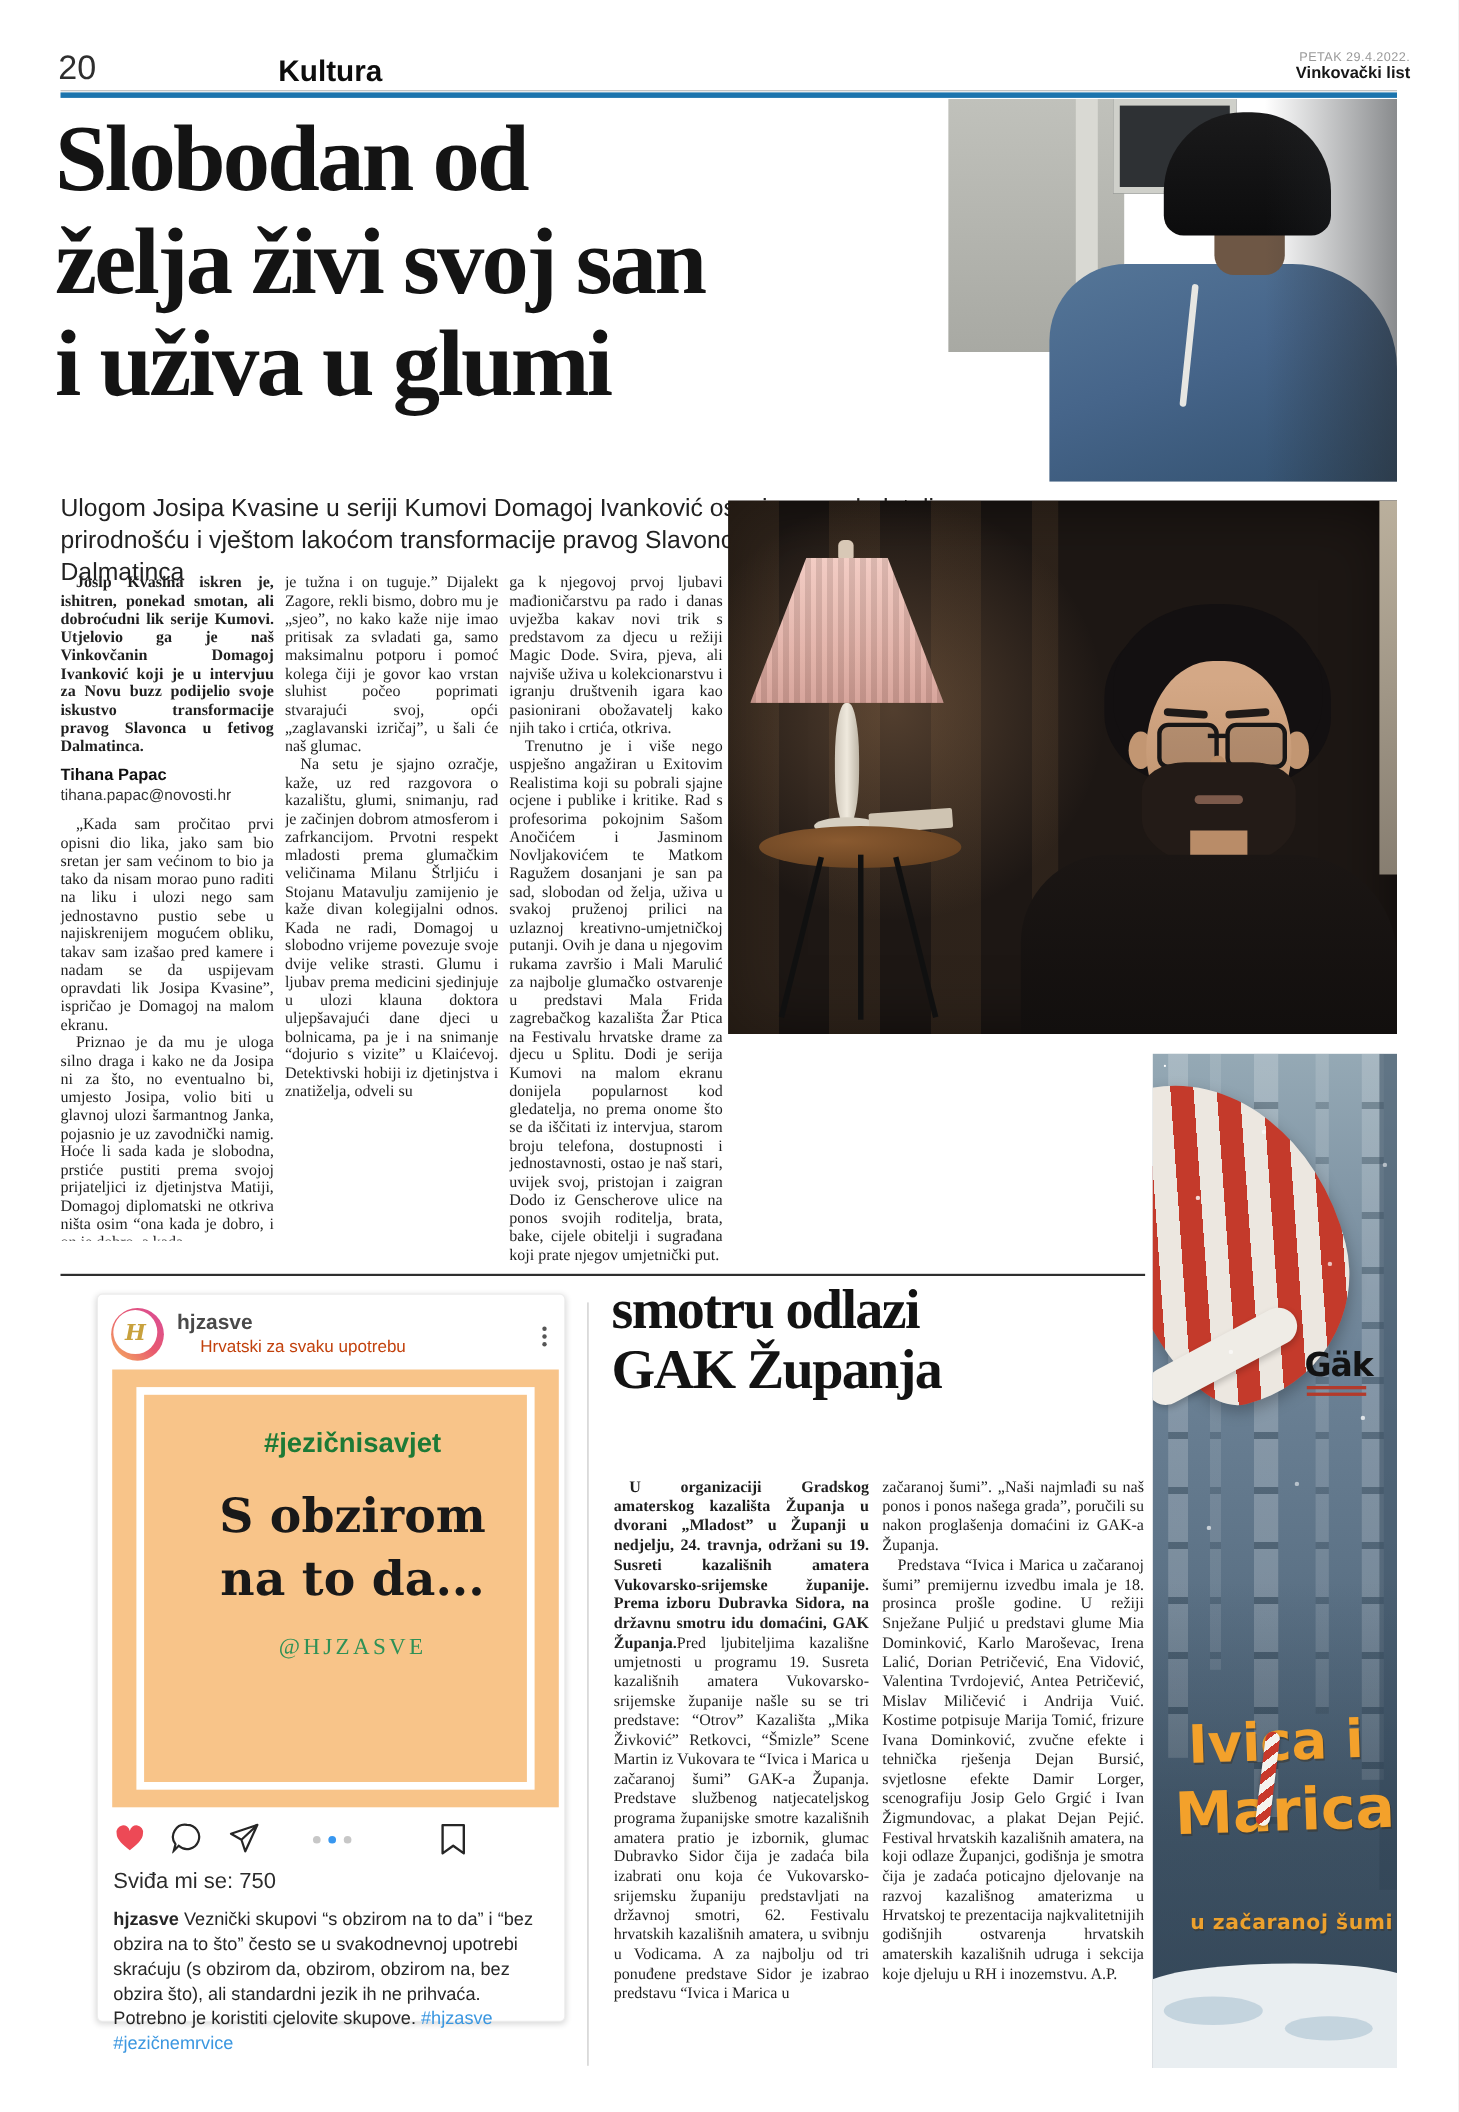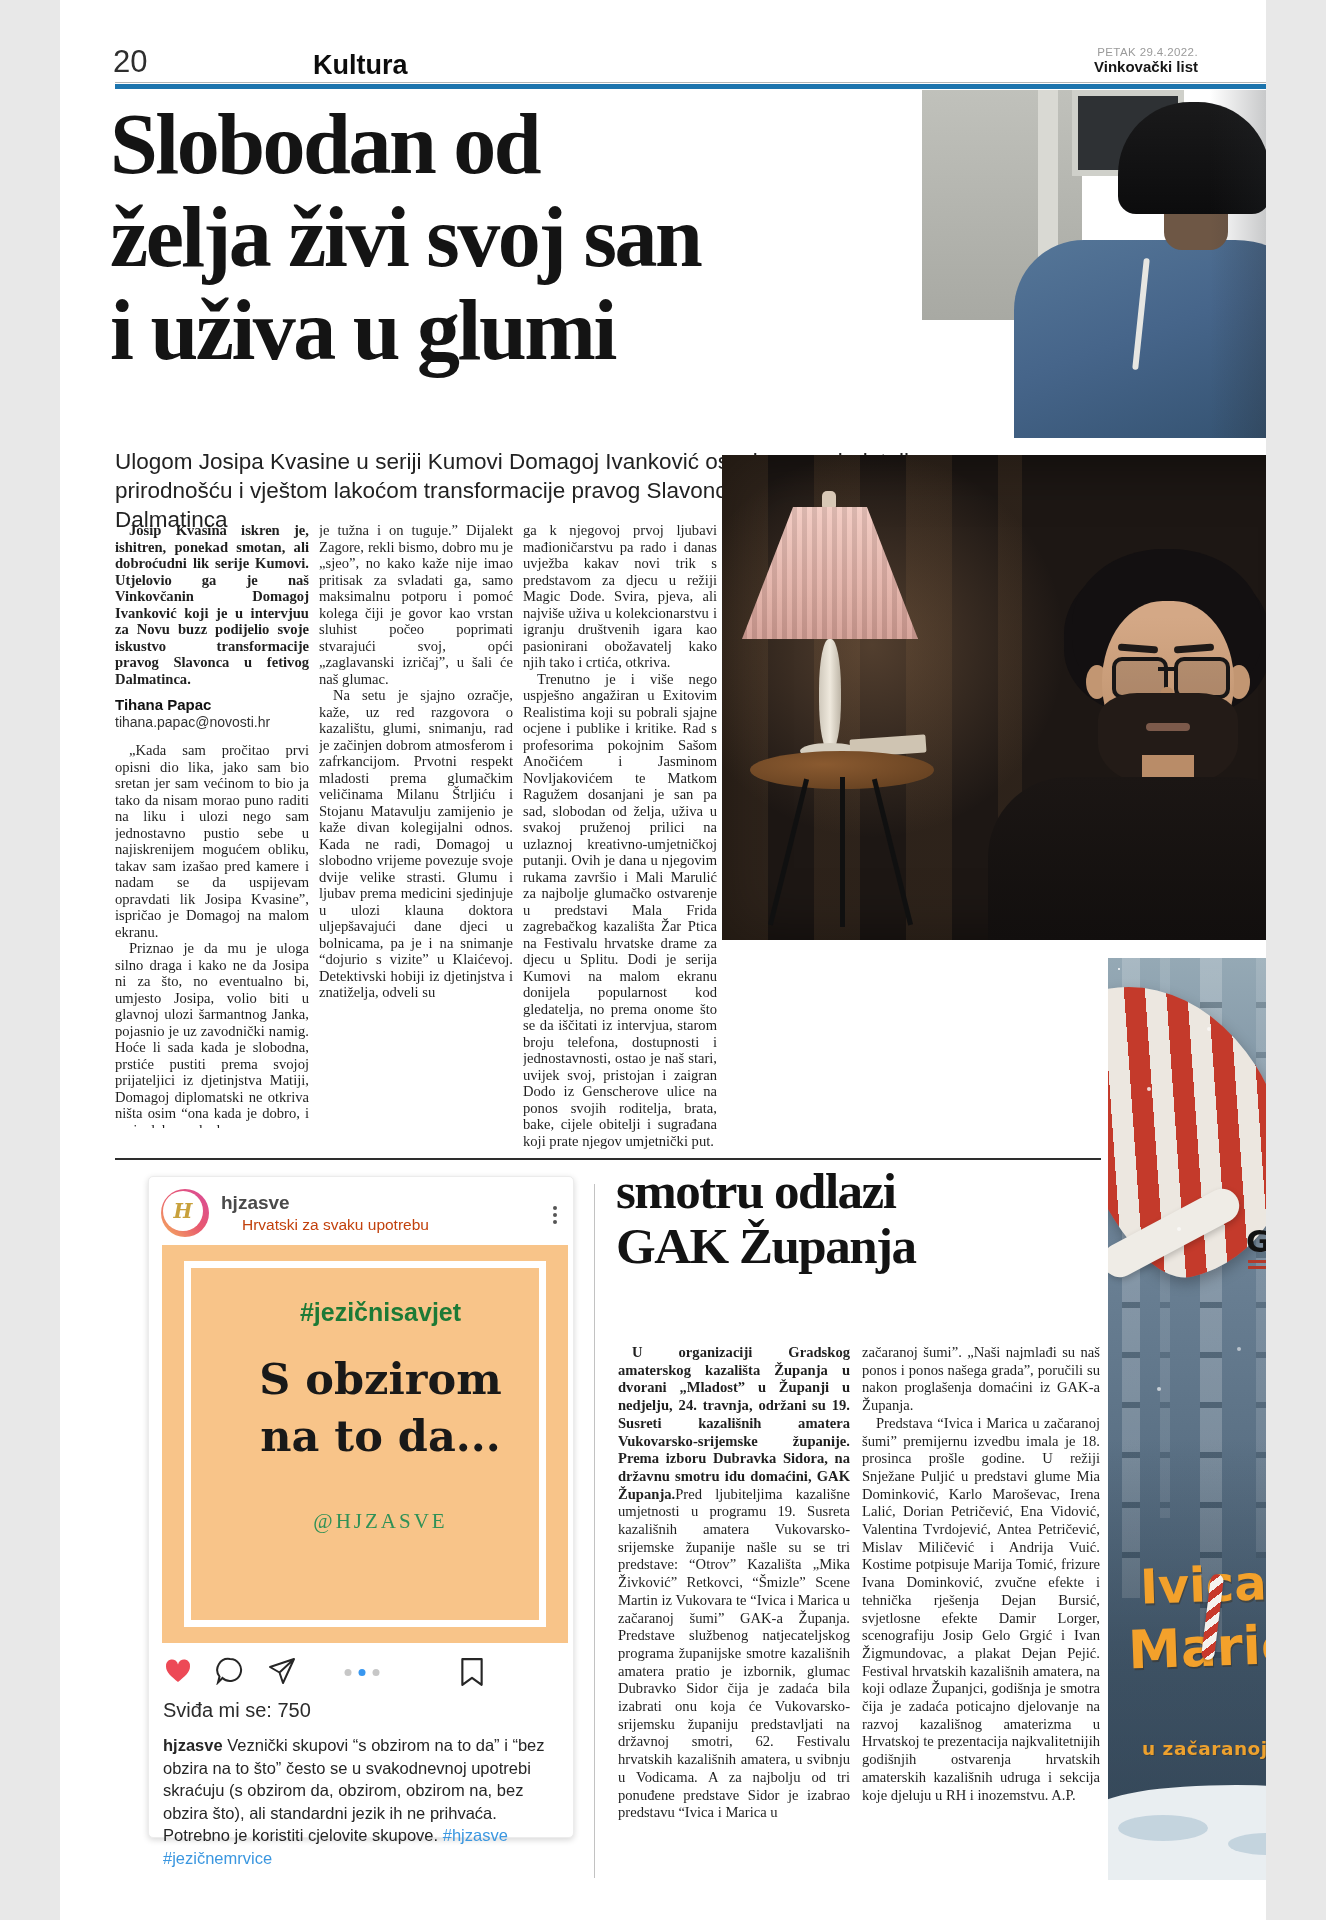--- a/index.html
+++ b/index.html
@@ -1,22 +1,22 @@
 <!DOCTYPE html>
 <html lang="hr"><head>
 <meta charset="utf-8">
 <style>
   html,body{margin:0;padding:0;background:#e8e8e8;}
-  .page{position:relative;width:1206px;height:1920px;background:#fff;margin:0 auto;overflow:hidden;
+  .page{position:relative;width:1326px;height:1920px;background:#fff;margin:0 auto;overflow:hidden;
         font-family:"Liberation Sans",sans-serif;color:#1a1a1a;}
   .abs{position:absolute;}
   
   .pgnum{left:53px;top:44px;font-size:31px;color:#2e2e2e;}
   .section{left:253px;top:50px;font-size:27px;font-weight:600;color:#0d0d0d;}
-  .pubbox{right:68px;top:46px;text-align:right;}
+  .pubbox{right:44px;top:46px;text-align:right;}
   .pubdate{font-size:11.5px;color:#9a9a9a;letter-spacing:.4px;}
   .pubname{font-size:15px;font-weight:700;color:#161616;}
   .rule-gray{left:55px;top:82px;width:1215px;height:1px;background:#b5b5b5;}
   .rule-blue{left:55px;top:84px;width:1215px;height:5px;background:#1c74ad;}
   
   .headline{left:50px;top:98px;width:815px;font-family:"Liberation Serif",serif;font-weight:700;
             font-size:86px;line-height:93px;letter-spacing:-2.5px;color:#141414;}
   .subhead{left:55px;top:447px;width:815px;font-size:22.5px;line-height:29px;color:#222;}
   .bodycol{font-family:"Liberation Serif",serif;font-size:14.6px;line-height:16.5px;
            text-align:justify;color:#1f1f1f;overflow:hidden;hyphens:auto;}
@@ -103,21 +103,21 @@
                 font-size:20px;color:#c8a13c;}
   .ig-name{font-size:19px;font-weight:700;color:#4a4a4a;}
   .ig-sub{font-size:15.5px;color:#c2410c;margin-top:2px;margin-left:21px;}
   .ig-menu{position:absolute;right:8px;top:26px;width:20px;text-align:center;cursor:pointer;}
   .ig-menu i{display:block;width:4px;height:4px;border-radius:50%;background:#555;margin:3px auto;}
   .ig-photo{position:relative;margin-left:13px;width:406px;height:398px;background:#f8c489;}
   .ig-frame{position:absolute;left:22px;right:22px;top:16px;bottom:16px;border:7px solid #fff;padding-left:31px;}
   .ig-hash{margin-top:30px;text-align:center;font-size:25px;font-weight:700;color:#1d7a36;}
   .ig-title{margin-top:24px;text-align:center;font-family:"DejaVu Serif",serif;font-weight:700;
             font-size:43px;line-height:57px;color:#191919;}
-  .ig-handle{margin-top:44px;text-align:center;font-family:"Liberation Serif",serif;font-size:21px;
+  .ig-handle{margin-top:20px;text-align:center;font-family:"Liberation Serif",serif;font-size:21px;
              letter-spacing:3px;color:#2f9156;}
   .ig-actions{position:relative;margin:14px 12px 0 14px;height:34px;}
   .ig-actions svg{position:absolute;top:0;cursor:pointer;}
   .ig-cdots{position:absolute;left:50%;top:12px;transform:translateX(-50%);display:flex;gap:7px;}
   .ig-cdots i{width:7px;height:7px;border-radius:50%;background:#c7c7c7;display:block;}
   .ig-cdots i.on{background:#3897f0;}
   .ig-likes{margin:8px 0 0 14px;font-size:20px;color:#2b2b2b;}
   .ig-caption{margin:12px 14px 0 14px;font-size:16.5px;line-height:22.5px;color:#262626;}
   .ig-caption b{font-weight:700;}
   .ig-tags{color:#3b97e0;}

